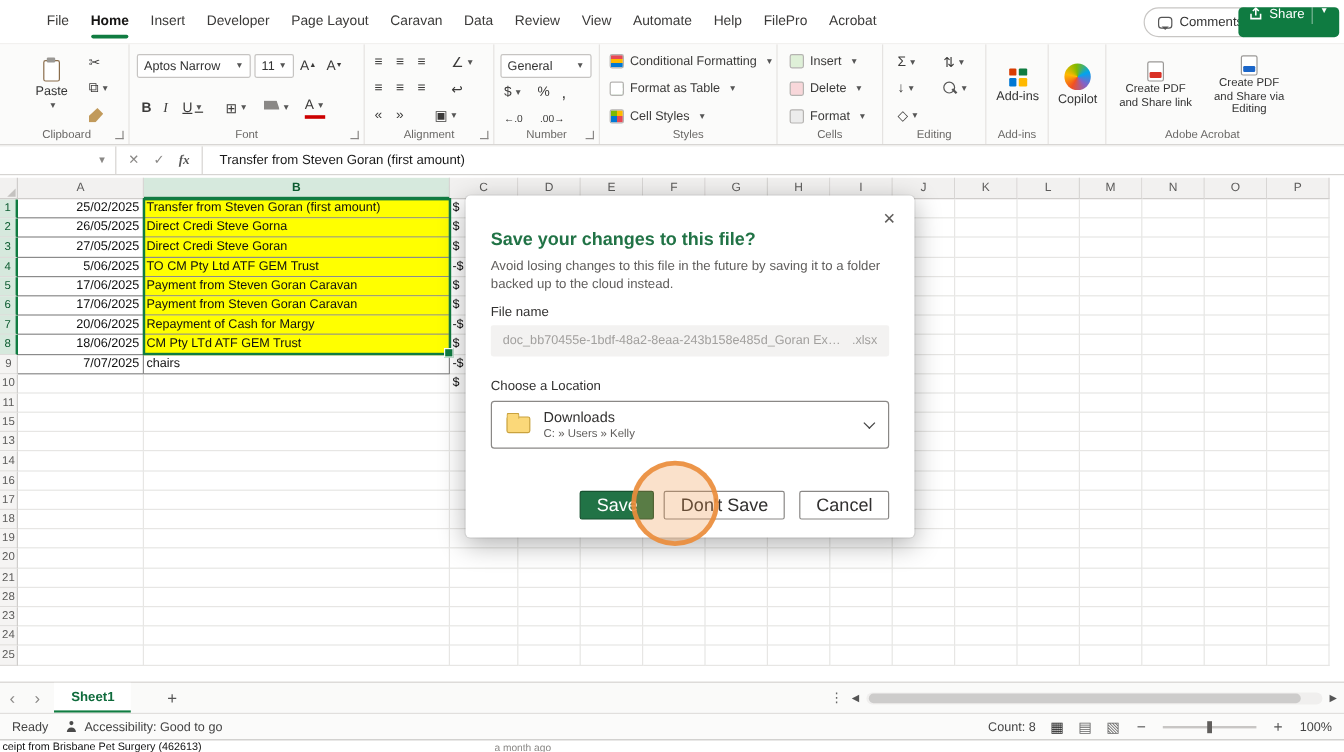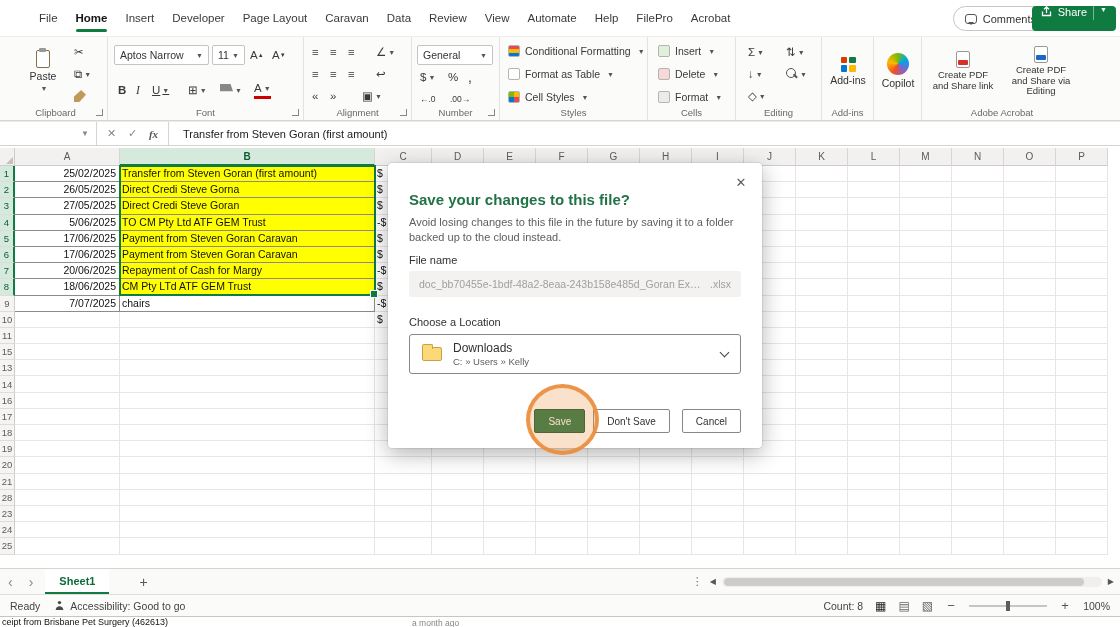--- a/index.html
+++ b/index.html
@@ -97,21 +97,21 @@
   .fn-name{flex:1;overflow:hidden;white-space:nowrap;text-overflow:ellipsis}
   .fn-ext{margin-left:8px}
   .loc-box{position:absolute;left:21px;top:171px;width:332px;height:40px;border:1px solid #8a8886;border-radius:3px;
     background:#fff;display:flex;align-items:center;padding:0 12px;gap:11px;cursor:pointer}
   .folder-icon{width:20px;height:14px;background:#fbd879;border:1px solid #c9a23e;border-radius:2px;position:relative;flex:none}
   .folder-icon::before{content:"";position:absolute;top:-4px;left:-1px;width:9px;height:4px;background:#fbd879;border:1px solid #c9a23e;border-bottom:none;border-radius:2px 2px 0 0}
   .loc-name{font-size:12px;color:#323130}
   .loc-path{font-size:9.5px;color:#605e5c;margin-top:1px}
   .chev-down{width:7px;height:7px;border-right:1.4px solid #444;border-bottom:1.4px solid #444;transform:rotate(45deg);margin-left:auto;margin-top:-4px}
   .dlg-btns{position:absolute;right:21px;top:246px;display:flex;align-items:center}
-  .dbtn{height:24px;padding:0 13px;font-size:10px;border:1px solid #8a8886;background:#fff;border-radius:2px;color:#323130;cursor:pointer;font-family:inherit}
+  .dbtn{height:24px;padding:0 13px;font-size:15px;border:1px solid #8a8886;background:#fff;border-radius:2px;color:#323130;cursor:pointer;font-family:inherit}
   .dbtn.primary{background:#217346;border-color:#17512f;color:#fff}
   .gap8{width:8px}.gap12{width:12px}
   .click-ring{position:absolute;left:526px;top:384px;width:73px;height:71px;border-radius:50%;z-index:30;pointer-events:none;
     border:4px solid rgba(235,141,60,.9);background:rgba(238,148,68,.28)}
 
   
   .sheet-bar{position:absolute;left:0;top:568px;width:100%;height:26px;background:#fafaf9;border-top:1px solid #d6d4d2;display:flex;align-items:center}
   .snav{color:#8a8886;font-size:14px;padding:0 8px;cursor:pointer;line-height:1}
   .sheet-tab{height:100%;display:flex;align-items:center;padding:0 14px;font-size:11px;font-weight:700;color:#0f6b3c;
     border-bottom:2.5px solid #107c41;background:#fff;margin-left:4px;cursor:pointer}

